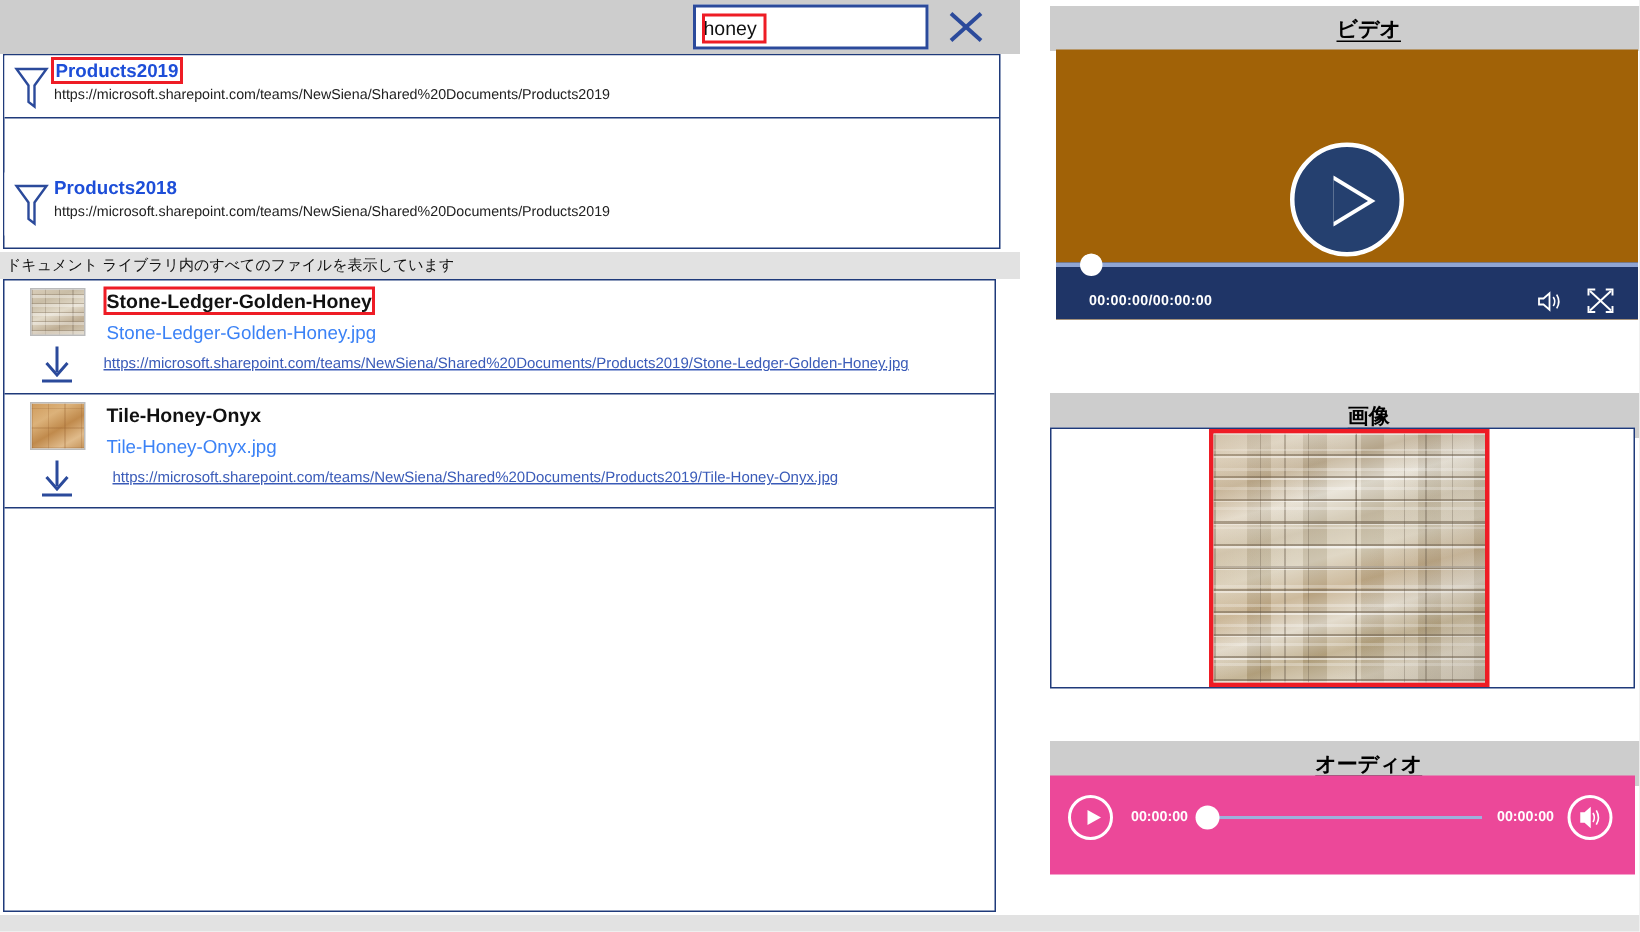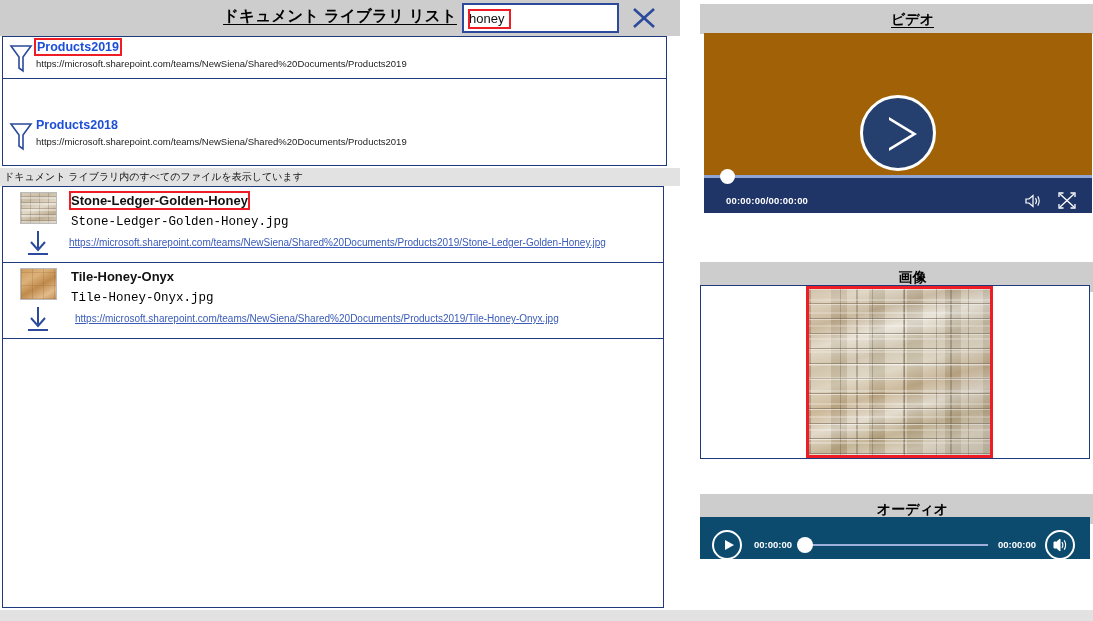--- a/index.html
+++ b/index.html
@@ -193,23 +193,22 @@
     white-space: nowrap;
   }
   .f-title.hl {
     outline: 2.5px solid #ee1c25;
     padding: 0 0;
   }
   .f-name {
     position: absolute;
     left: 68px; top: 28px;
     font-size: 12.5px;
-    color: #000000;
+    color: #3b82f6;
     white-space: nowrap;
-    font-family: Liberation Mono, monospace;
   }
   .f-url {
     position: absolute;
     top: 50px;
     font-size: 10px;
     color: #3a5bb8;
     text-decoration: underline;
     white-space: nowrap;
     cursor: pointer;
   }
@@ -373,22 +372,22 @@
     background:
       linear-gradient(115deg, rgba(190,150,95,.22) 0%, rgba(255,255,255,0) 35%),
       linear-gradient(285deg, rgba(150,140,125,.25) 0%, rgba(255,255,255,0) 45%);
   }
 
   
   .aud-head { top: 494px; }
   .audio-box {
     position: absolute;
     left: 0; top: 517px;
-    width: 390px; height: 42px;
-    background: #0c4a6e;
+    width: 390px; height: 66px;
+    background: #ec4899;
   }
   .a-play {
     position: absolute;
     left: 12px; top: 13px;
     width: 30px; height: 30px;
     border-radius: 50%;
     border: 2px solid #fff;
     box-sizing: border-box;
     cursor: pointer;
   }
@@ -446,21 +445,20 @@
   }
 </style>
 </head>
 <body>
 
 <div id="root">
 
   <div id="left-panel">
 
     <div class="lp-header">
-      <div class="lp-title">ドキュメント ライブラリ リスト</div>
 
       <div class="search-wrap">
         <input class="search-input" type="text" value="honey" style="">
         <div class="search-hl"></div>
       </div>
 
       <div class="close-btn">
         <svg width="30" height="28" viewBox="0 0 30 28" aria-hidden="true">
           <line x1="5" y1="5" x2="25" y2="23" stroke="#2b4a9b" stroke-width="2.6"></line>
           <line x1="25" y1="5" x2="5" y2="23" stroke="#2b4a9b" stroke-width="2.6"></line>

